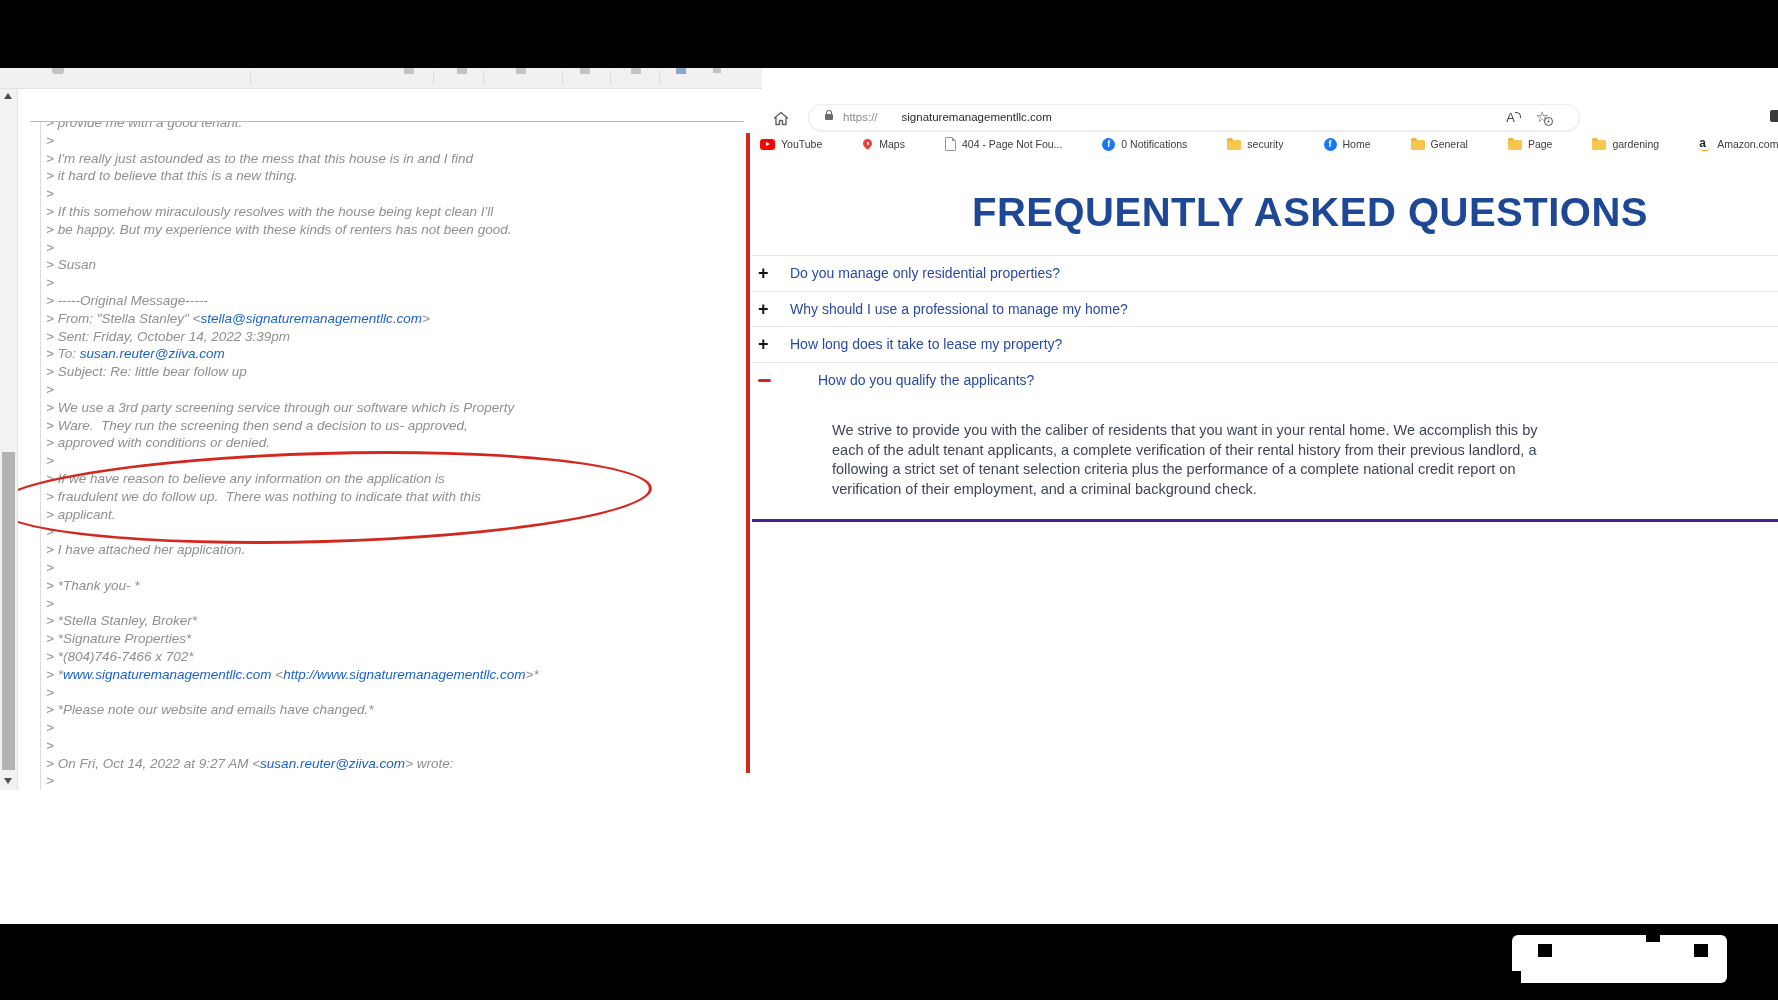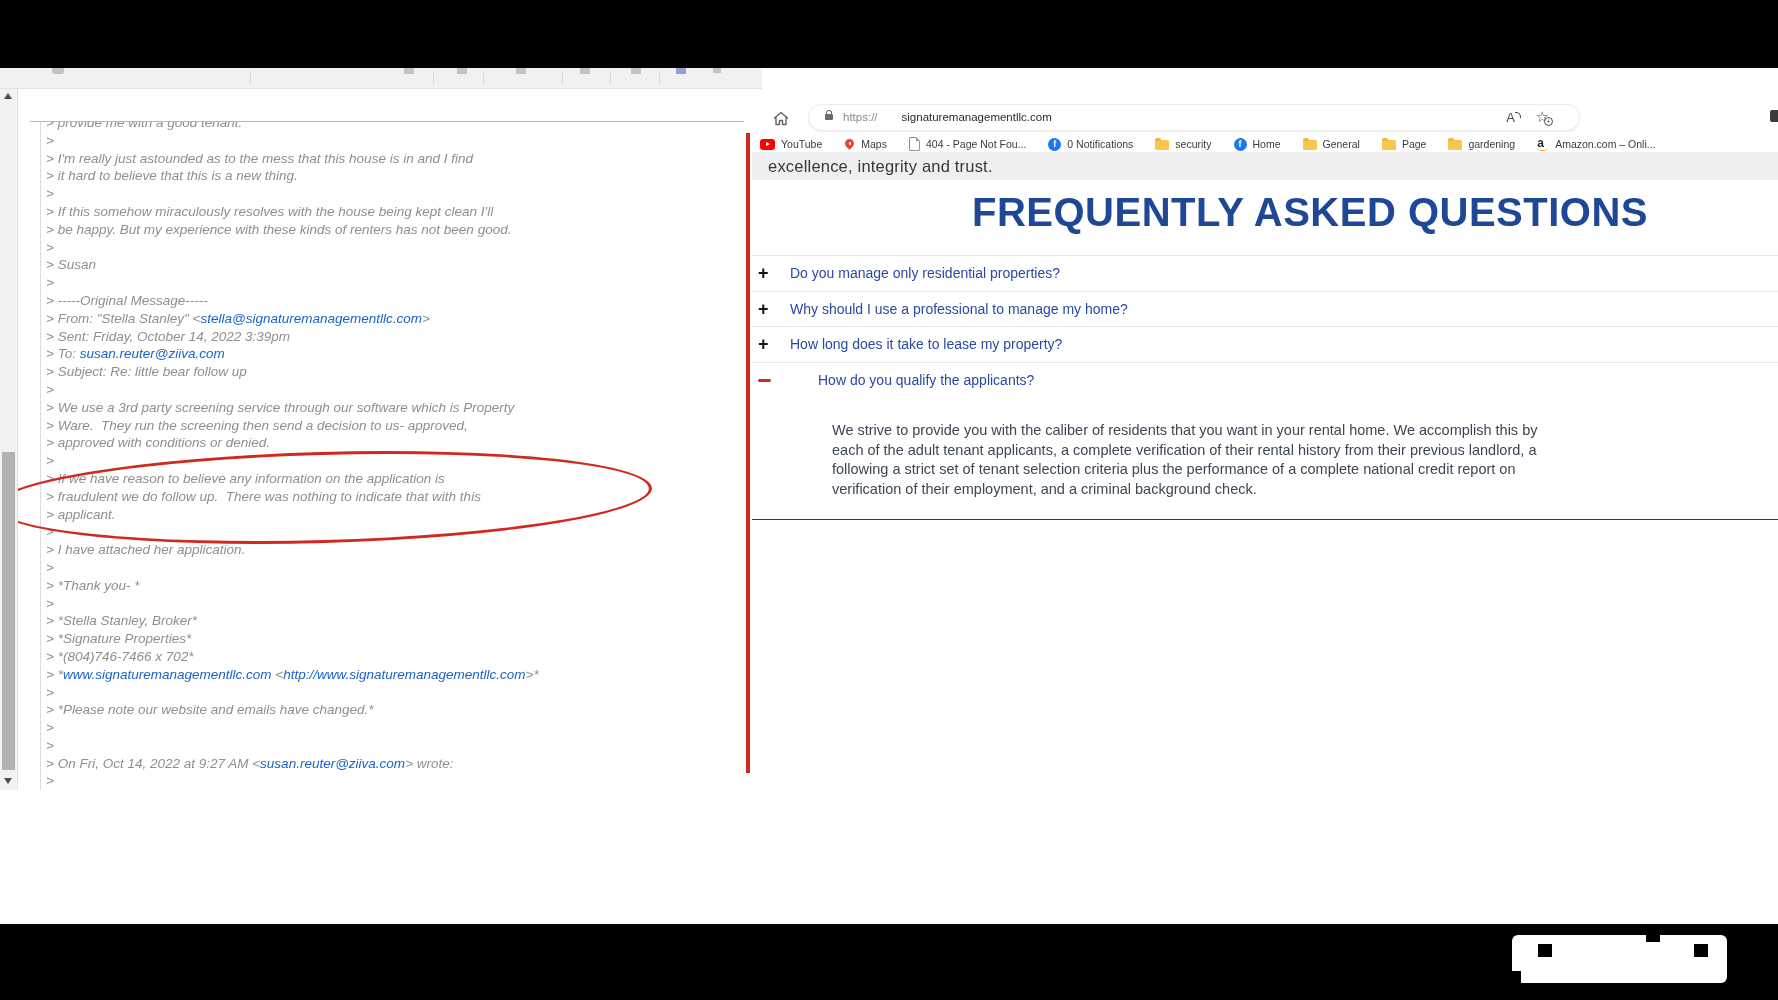--- a/index.html
+++ b/index.html
@@ -46,21 +46,21 @@
   #lock-icon{position:absolute;left:16px;top:9px;width:8px;height:6px;background:#6d6d6d;border-radius:1px;}
   #lock-icon::before{content:"";position:absolute;left:1px;top:-4px;width:4px;height:4px;border:1.4px solid #6d6d6d;border-bottom:none;border-radius:4px 4px 0 0;}
   #url-text{position:absolute;left:34px;top:6px;font-size:11.5px;}
   #url-scheme{color:#8a8a8a;margin-top:18px;} #url-host{color:#2b2b2b;padding-left:24px;}
   #read-aloud{position:absolute;right:64px;top:5px;font-size:13px;color:#474747;}
   #read-aloud::after{content:"";position:absolute;right:-6px;top:2px;width:5px;height:5px;border:1.2px solid #474747;border-left:none;border-bottom:none;border-radius:0 5px 0 0;}
   #fav-star{position:absolute;right:30px;top:3px;font-size:15px;color:#4a4a4a;}
   #fav-star::after{content:"+";position:absolute;right:-4px;bottom:0px;width:7px;height:7px;background:#fff;border:1px solid #4a4a4a;border-radius:50%;font-size:7px;line-height:7px;text-align:center;color:#4a4a4a;}
   #edge-right-partial{left:1770px;top:110px;width:8px;height:12px;background:#3a3a3a;border-radius:2px 0 0 2px;}
   
-  #bookmarks-bar{left:752px;top:130px;width:1026px;height:28px;display:flex;align-items:center;z-index:2;}
+  #bookmarks-bar{left:752px;top:130px;width:1026px;height:28px;display:flex;align-items:center;z-index:2;gap:18px;}
   .bm-item{display:inline-flex;align-items:center;margin-left:8px;margin-right:14px;cursor:pointer;}
   .bm-label{margin-left:6px;font-size:10.5px;color:#3c3c3c;white-space:nowrap;}
   .youtube-icon{width:15px;height:11px;background:#ff0000;border-radius:3px;position:relative;}
   .youtube-icon::after{content:"";position:absolute;left:5.5px;top:3px;border-style:solid;border-width:2.6px 0 2.6px 4.5px;border-color:transparent transparent transparent #fff;}
   .maps-icon{width:11px;height:12px;position:relative;}
   .maps-icon::before{content:"";position:absolute;left:1px;top:1px;width:9px;height:9px;background:#ea4335;border-radius:50% 50% 50% 0;transform:rotate(-45deg);}
   .maps-icon::after{content:"";position:absolute;left:4.3px;top:4px;width:2.6px;height:2.6px;background:#fff;border-radius:50%;}
   .page-icon{width:9px;height:12px;background:#fff;border:1px solid #8f959b;border-radius:1px;position:relative;}
   .page-icon::after{content:"";position:absolute;right:-1px;top:-1px;border-style:solid;border-width:0 4px 4px 0;border-color:transparent #fff #8f959b transparent;}
   .facebook-icon{width:13px;height:13px;background:#1877f2;border-radius:50%;position:relative;}
@@ -76,21 +76,21 @@
   #annotation-line{left:746px;top:133px;width:4px;height:640px;background:#d2291f;z-index:5;}
   
   #faq-title{left:762px;top:190px;width:1096px;text-align:center;font-size:40px;font-weight:700;color:#1e4795;letter-spacing:0.5px;}
   #faq-list{left:752px;top:255px;width:1026px;border-top:1px solid #e6e6e6;}
   .faq-row{height:35.5px;display:flex;align-items:center;border-bottom:1px solid #e6e6e6;box-sizing:border-box;cursor:pointer;}
   .faq-row.open{border-bottom:none;gap:28px;}
   .faq-toggle{width:20px;margin-left:6px;display:flex;align-items:center;justify-content:flex-start;}
   .plus-icon{font:700 18px/18px "Liberation Sans",sans-serif;color:#141414;}
   .minus-icon{display:block;width:13px;height:3.5px;background:#d2291f;border-radius:2px;}
   .faq-q{margin-left:12px;font-size:14px;font-weight:500;color:#2a49a3;}
-  #faq-answer{padding:23px 0 20px 80px;border-bottom:1px solid #4c1d95;}
+  #faq-answer{padding:23px 0 20px 80px;border-bottom:3px solid #4c1d95;}
   .ans-line{font-size:14.5px;line-height:19.6px;color:#3d4654;white-space:pre;}
   
   #redaction-box{left:1512px;top:935px;width:215px;height:48px;background:#fff;border-radius:6px;z-index:7;}
   .redact-mark{position:absolute;background:#000;}
   
   svg{display:block;}
 </style>
 </head>
 <body>
 
@@ -190,23 +190,20 @@
       <span class="bm-item">
         <span class="folder-icon"></span>
         <span class="bm-label">gardening</span>
       </span>
       <span class="bm-item">
         <span class="amazon-icon">a</span>
         <span class="bm-label">Amazon.com – Onli...</span>
       </span>
     </div>
 
-  <div class="abs" id="tagline-band">
-    <span id="tagline-text">excellence, integrity and trust.</span>
-  </div>
 
   <div class="abs" id="annotation-line"></div>
 
   <div class="abs" id="faq-title">FREQUENTLY ASKED QUESTIONS</div>
 
   <div class="abs" id="faq-list">
       <div class="faq-row">
         <span class="faq-toggle">
           <span class="plus-icon">+</span>
         </span>

